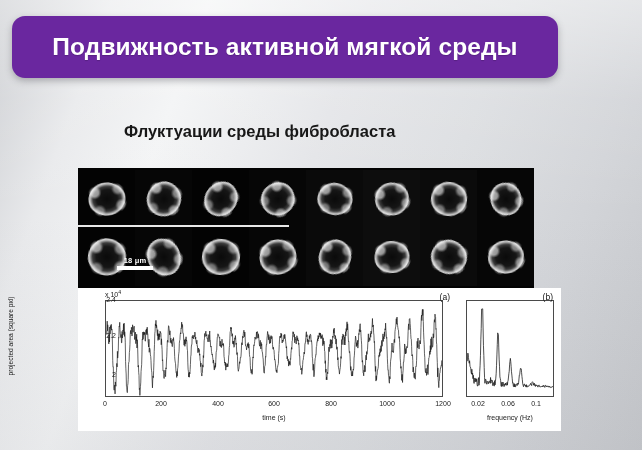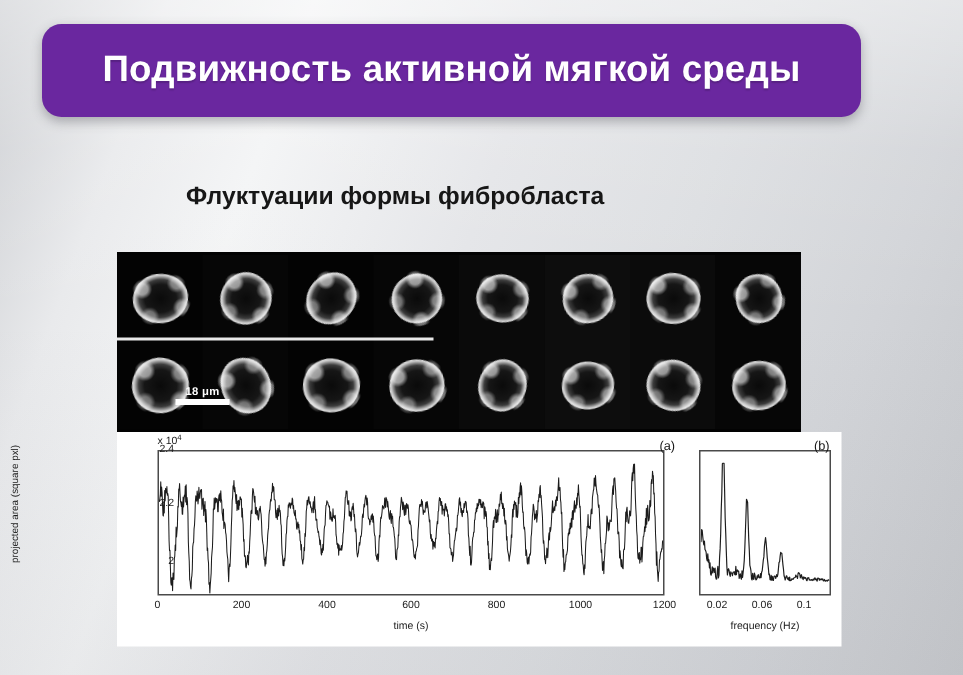--- a/index.html
+++ b/index.html
@@ -40,21 +40,21 @@
        rgba(255,255,255,0.42) 0%,
        rgba(255,255,255,0.10) 22%,
        rgba(255,255,255,0.00) 48%,
        rgba(140,143,150,0.10) 100%);
     pointer-events: none;
   }
 
   
   #title-banner {
     position: absolute;
-    left: 28px;
+    left: 12px;
     top: 16px;
     width: 546px;
     height: 62px;
     background: #6a279f;
     border-radius: 13px;
     box-shadow: 0 3px 7px rgba(60,60,70,0.35);
     display: flex;
     align-items: center;
     justify-content: center;
     z-index: 4;
@@ -347,21 +347,21 @@
 </style>
 </head>
 <body>
 
 <div id="slide">
 
   <div id="title-banner">
     <span id="title-text">Подвижность активной мягкой среды</span>
   </div>
 
-  <div id="subtitle">Флуктуации формы фибробласта</div>
+  <div id="subtitle">Флуктуации среды фибробласта</div>
 
   <div id="figure">
 
     <div id="montage">
 
       <div class="cell-row" id="cell-row-top">
         <div class="cell-frame">
             <div class="cell"></div>
           </div>
         <div class="cell-frame">

